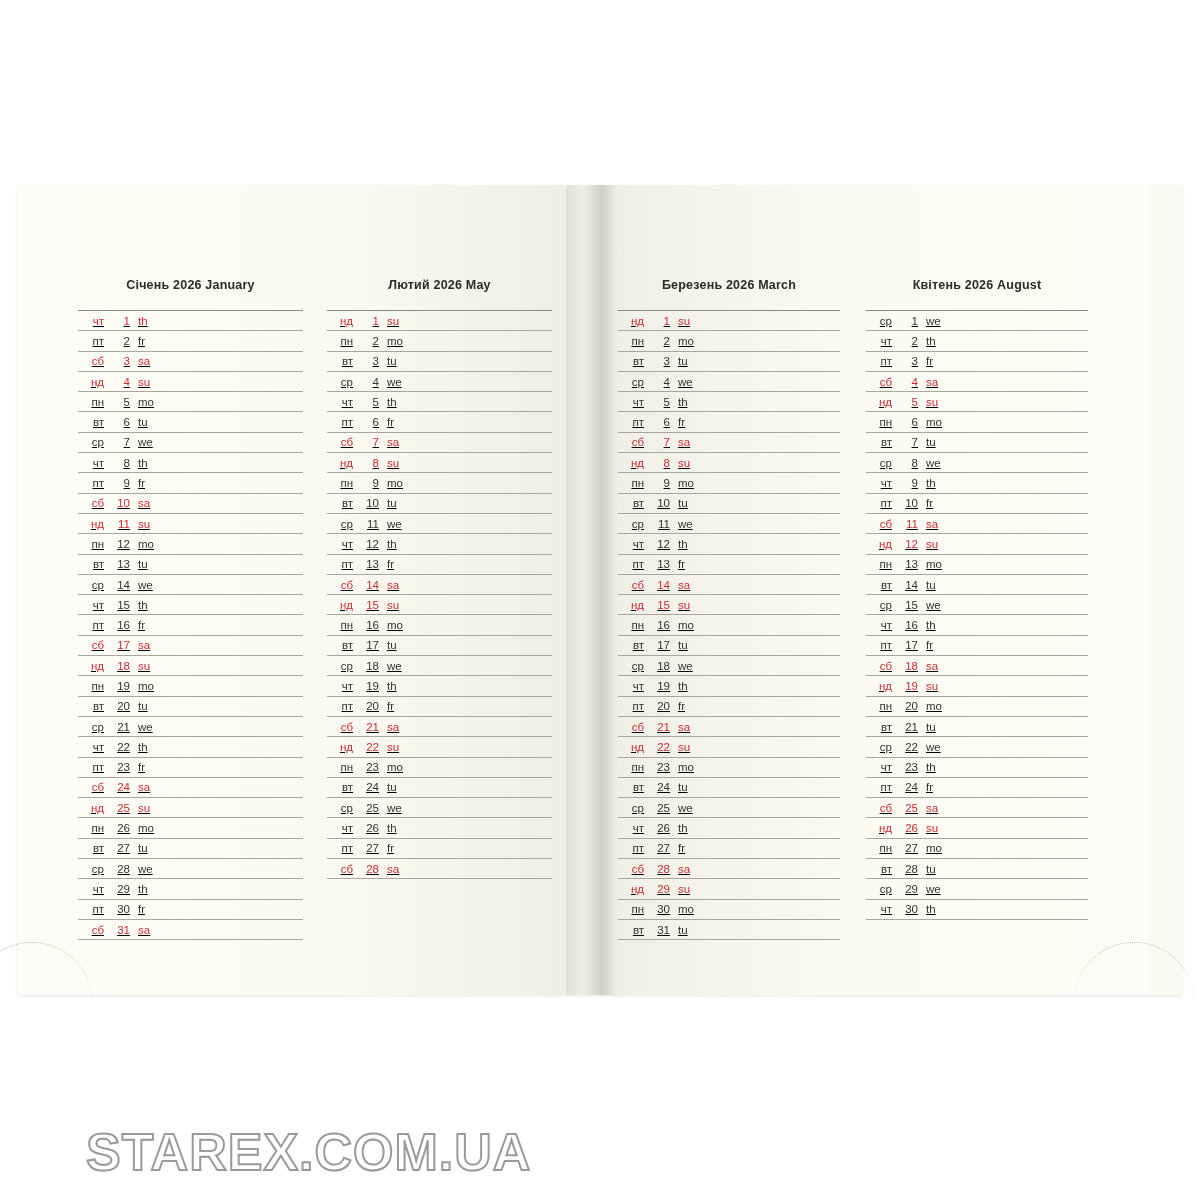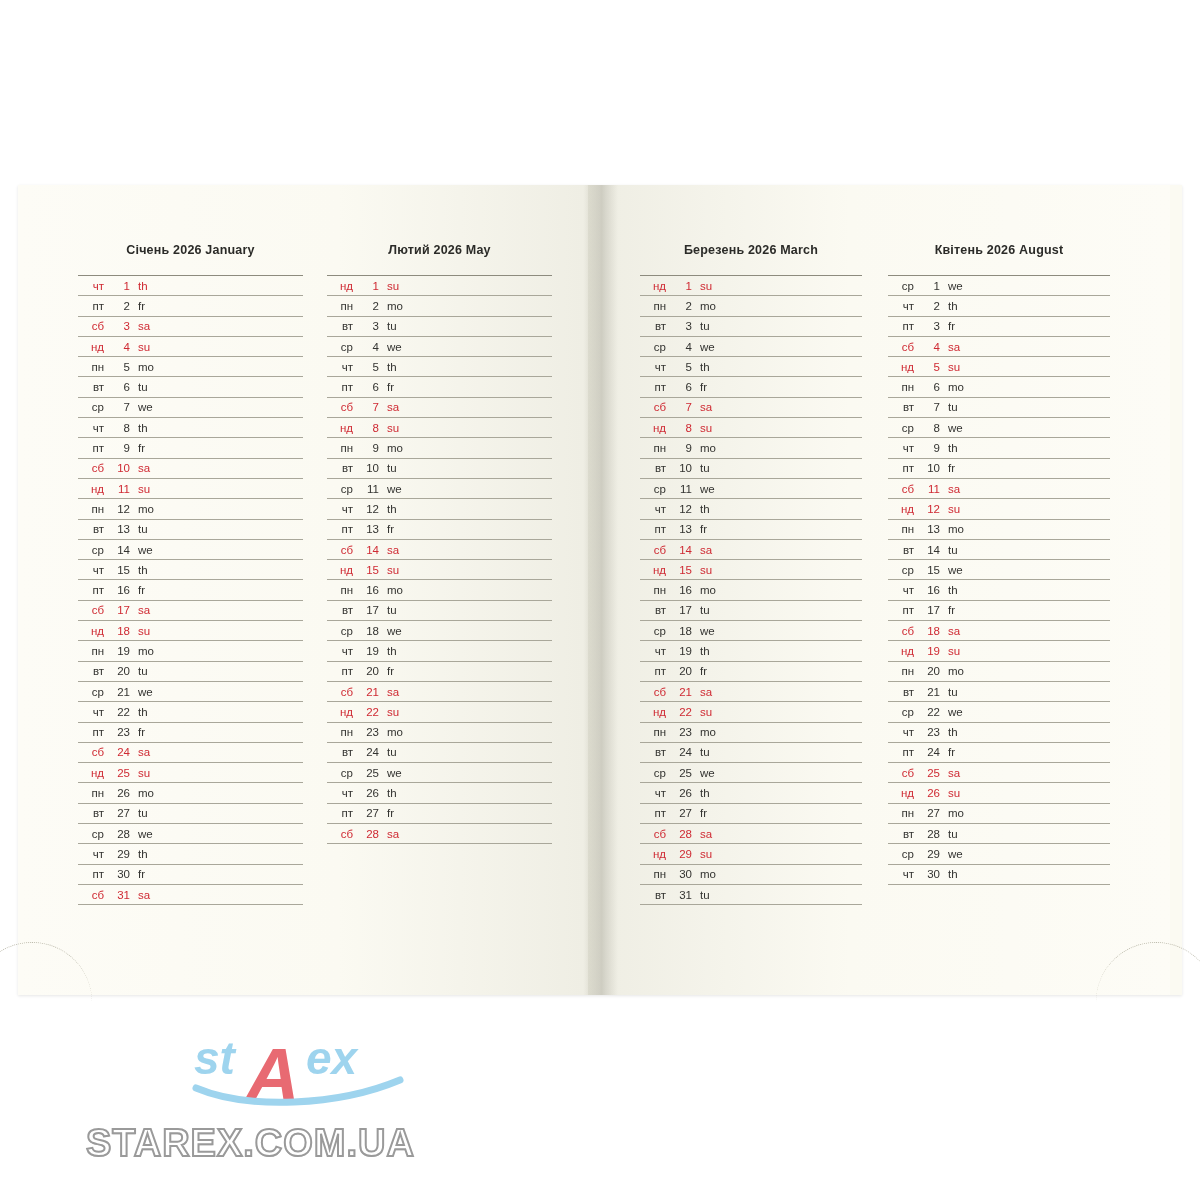--- a/index.html
+++ b/index.html
@@ -29,21 +29,21 @@
   }
   #spread .page-left,
   #spread .page-right {
     position: absolute;
     top: 0;
     width: 582px;
     height: 810px;
     box-sizing: border-box;
   }
   #spread .page-left  { left: 0;   background: linear-gradient(to right, #fdfcf6 0%, #fbfaf2 55%, #efeee4 97%, #e4e3d7 100%); }
-  #spread .page-right { left: 570px; background: linear-gradient(to left, #fdfcf6 0%, #fbfaf2 55%, #efeee4 97%, #e2e1d4 100%); }
+  #spread .page-right { left: 548px; background: linear-gradient(to left, #fdfcf6 0%, #fbfaf2 55%, #efeee4 97%, #e2e1d4 100%); }
 
   
   #gutter {
     position: absolute;
     left: 566px;
     top: 0;
     width: 34px;
     height: 810px;
     background: linear-gradient(to right, rgba(140,138,124,0.00) 0%, rgba(120,118,104,0.22) 45%, rgba(120,118,104,0.26) 52%, rgba(140,138,124,0.00) 100%);
     pointer-events: none;
@@ -66,40 +66,42 @@
     top: 58px;
     left: 0;
     width: 100%;
     height: 700px;
     display: flex;
   }
   .month-col {
     flex: 1 1 0;
     padding: 0 16px;
     box-sizing: border-box;
+    margin-top: 35px;
   }
   .page-left  .month-col:first-child { padding-left: 60px; padding-right: 10px; }
   .page-left  .month-col:last-child  { padding-left: 14px; padding-right: 48px; }
   .page-right .month-col:first-child { padding-left: 52px; padding-right: 12px; }
   .page-right .month-col:last-child  { padding-left: 14px; padding-right: 60px; }
 
   .month-title {
     font-size: 12.5px;
     font-weight: bold;
     color: #2b2b28;
     text-align: center;
     margin-bottom: 18px;
     letter-spacing: 0.2px;
     white-space: nowrap;
   }
   .day-list {
     border-top: 1px solid #8d8b7e;
     margin: 0;
     padding: 0;
     list-style: none;
+    text-decoration: underline;
   }
   .day-row {
     display: flex;
     align-items: center;
     height: 20.3px;
     border-bottom: 1px solid #a9a79a;
     font-size: 11.5px;
     color: #333330;
     box-sizing: border-box;
   }
@@ -127,21 +129,21 @@
     left: 188px;
     top: 1022px;
     width: 230px;
     height: 92px;
   }
   #logo svg { display: block; }
   #site {
     position: absolute;
     left: 86px;
     top: 1122px;
-    font-size: 38px;
+    font-size: 52px;
     font-weight: bold;
     letter-spacing: 1px;
     color: #ffffff;
     -webkit-text-stroke: 2px #9a9a9a;
     text-shadow: 0 1px 0 #bdbdbd;
     font-family: "Liberation Sans", sans-serif;
     white-space: nowrap;
   }
 </style>
 </head>
@@ -779,26 +781,16 @@
                 <span class="de">th</span>
               </li>
             </ul>
         </div>
       </div>
     </div>
 
     <div id="gutter"></div>
   </div>
 
-  <div id="logo">
-    <svg width="230" height="92" viewBox="0 0 230 92" xmlns="http://www.w3.org/2000/svg">
-      <g font-family="Liberation Sans, sans-serif" font-style="italic" font-weight="bold">
-        <text x="6" y="52" font-size="46" fill="#9ed4ee">st</text>
-        <text x="118" y="52" font-size="46" fill="#9ed4ee">ex</text>
-        <text x="58" y="78" font-size="74" fill="#e86a72">A</text>
-        <path d="M8 66 C 60 88, 150 84, 212 58" stroke="#9ed4ee" stroke-width="7" fill="none" stroke-linecap="round"></path>
-      </g>
-    </svg>
-  </div>
 
   <div id="site">STAREX.COM.UA</div>
 
 </div>
 
 </body></html>

